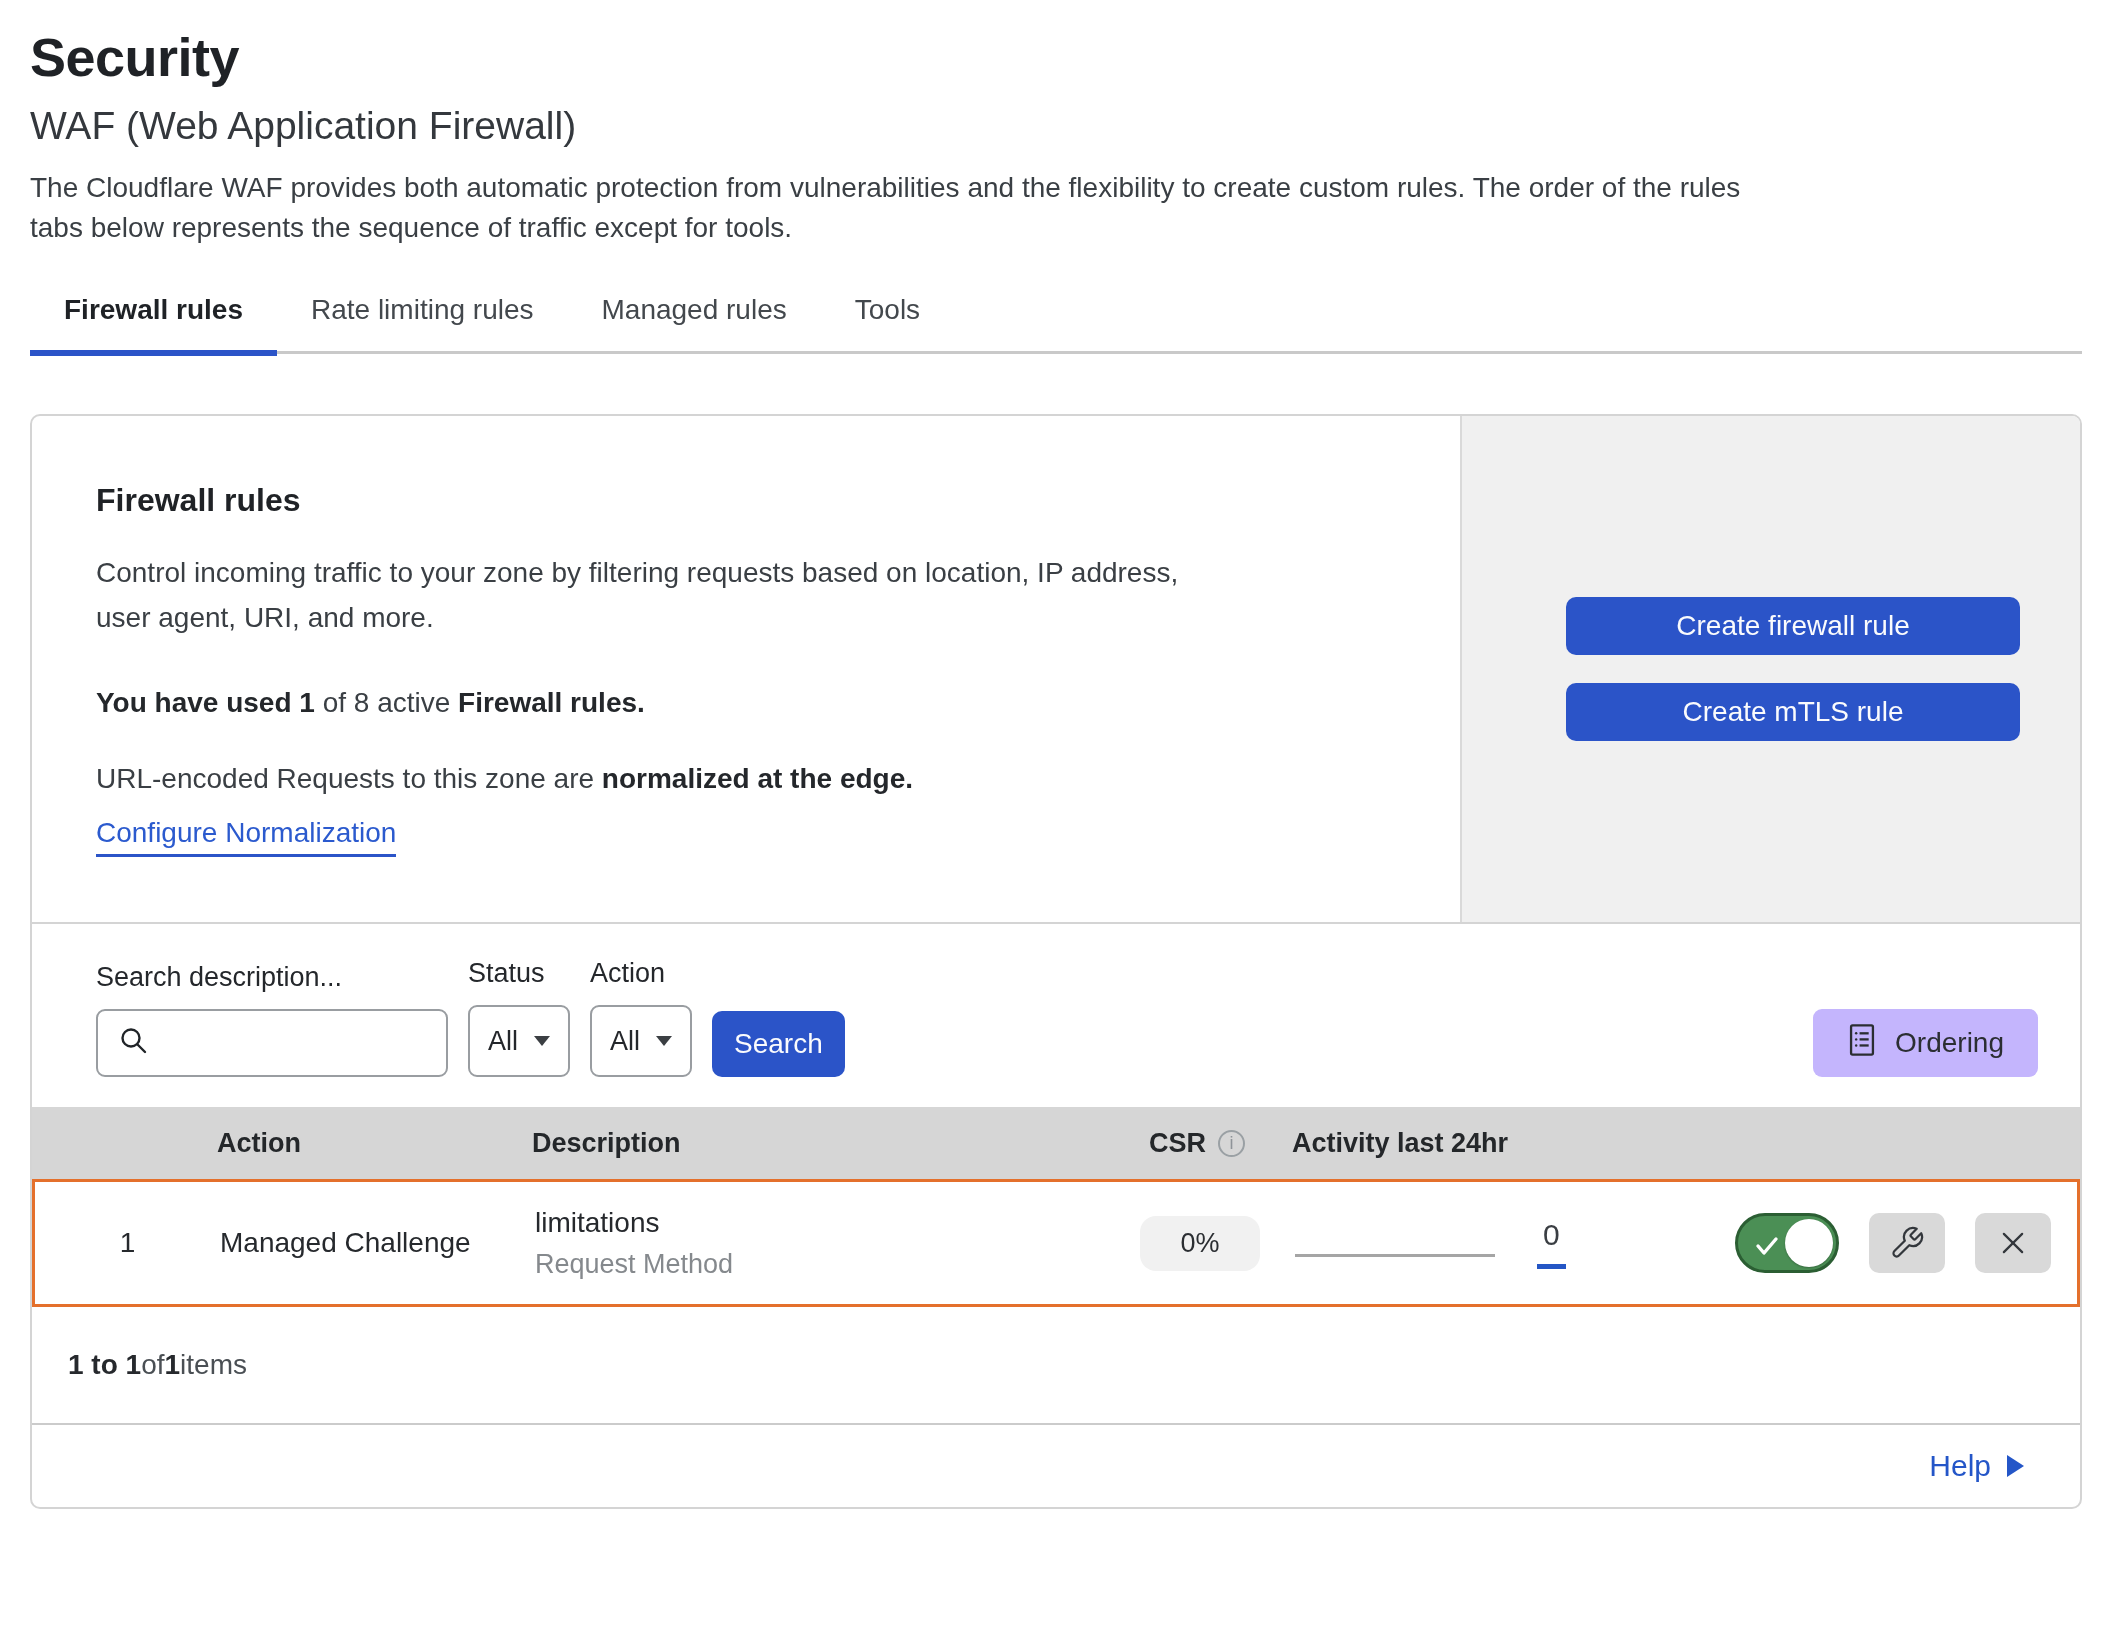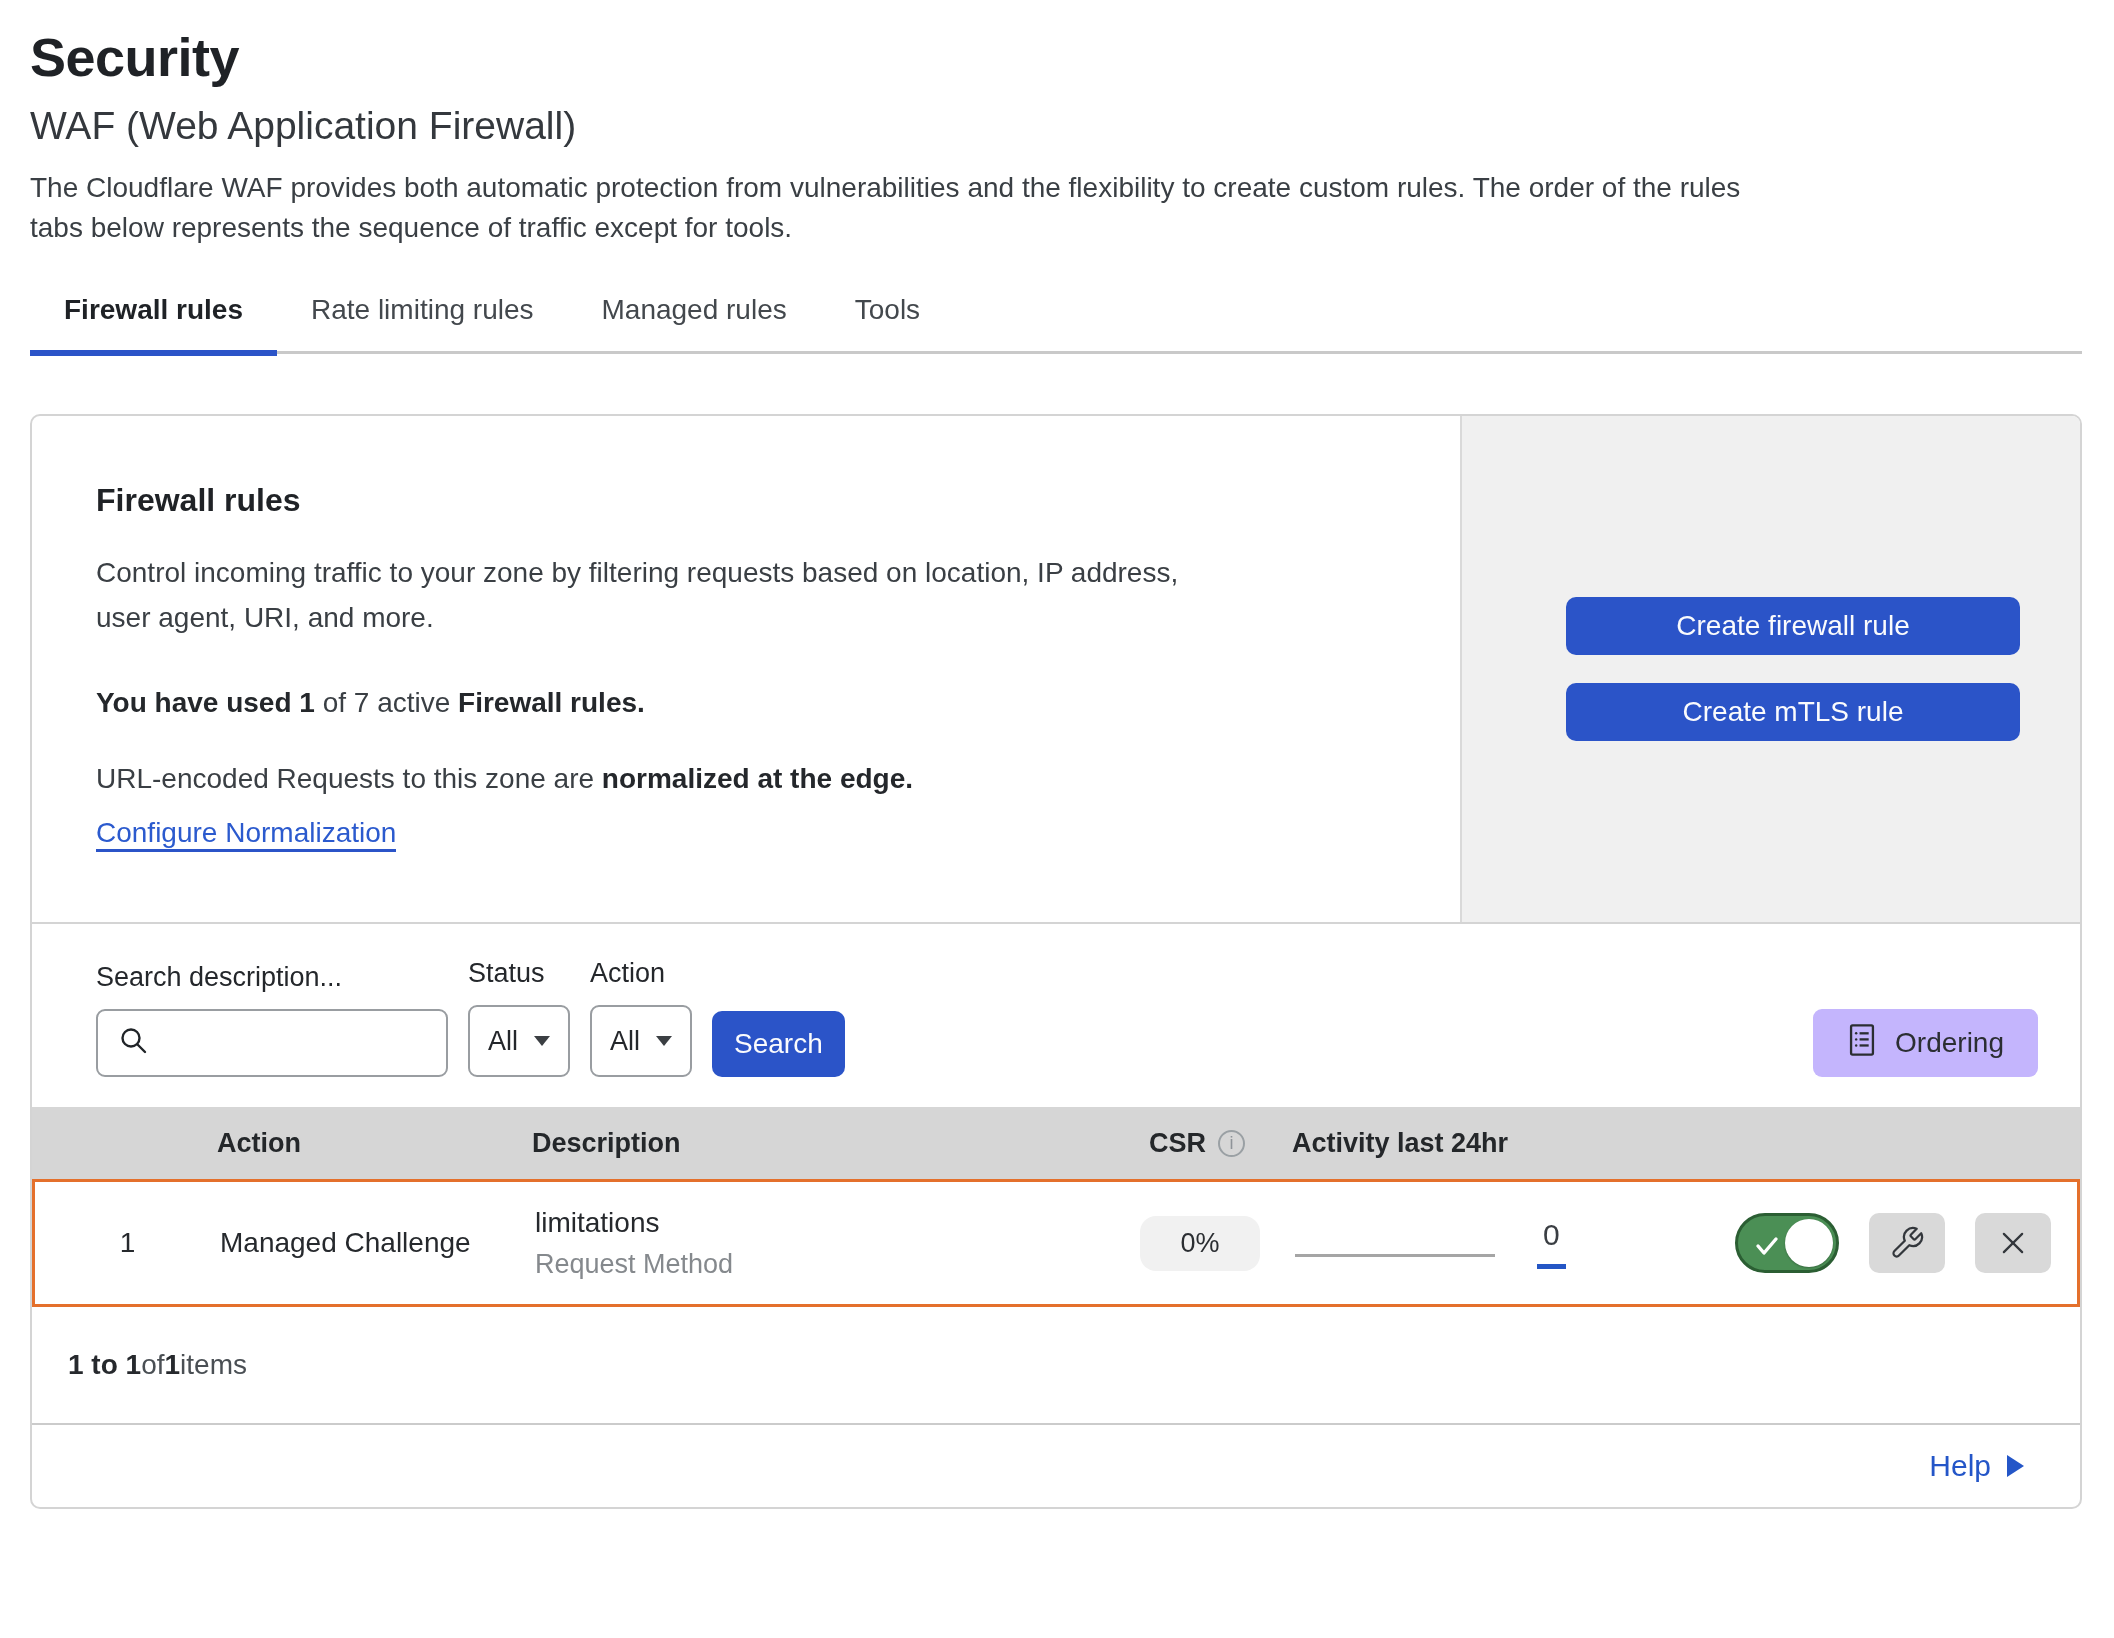--- a/index.html
+++ b/index.html
@@ -28,21 +28,21 @@
   .card-top { display: flex; border-bottom: 2px solid #d4d4d4; height: 508px; }
   .card-left { flex: 1; padding: 66px 40px 40px 64px; }
   .card-left h3 { font-size: 32px; font-weight: bold; color: #1f2226; }
   .card-text { font-size: 28px; line-height: 1.6; color: #3a3f44; margin-top: 32px; }
   .card-text span { display: block; }
   .usage-line { font-size: 28px; margin-top: 46px; color: #3a3f44; }
   .usage-line b { color: #24272b; }
   .norm-line { font-size: 28px; margin-top: 44px; color: #3a3f44; }
   .norm-line b { color: #24272b; }
   .config-link { display: inline-block; margin-top: 22px; font-size: 28px; color: #2b5ace;
-                 border-bottom: 3px solid #2b54c8; cursor: pointer; text-decoration: none; }
+                 border-bottom: 3px solid #2b54c8; padding-bottom: 5px; cursor: pointer; text-decoration: none; }
 
   .card-right { width: 620px; background: #f0f0f0; border-left: 2px solid #d9d9d9;
                 display: flex; flex-direction: column; justify-content: center; gap: 28px;
                 padding: 0 60px 0 104px; }
   .btn-primary { display: block; width: 100%; height: 58px; background: #2b54c8; color: #fafbfd;
                  font-size: 28px; font-family: inherit; border: none; border-radius: 10px; cursor: pointer; }
 
   
   .filter-bar { display: flex; align-items: flex-end; padding: 34px 42px 30px 64px; gap: 20px; }
   .fgroup { display: flex; flex-direction: column; }
@@ -127,21 +127,21 @@
 
   <div class="container">
 
     <div class="card-top">
       <div class="card-left">
         <h3>Firewall rules</h3>
         <p class="card-text">
           <span>Control incoming traffic to your zone by filtering requests based on location, IP address,</span>
           <span>user agent, URI, and more.</span>
         </p>
-        <p class="usage-line"><b>You have used 1</b><span> of 7 active </span><b>Firewall rules.</b></p>
+        <p class="usage-line"><b>You have used 1</b><span> of 8 active </span><b>Firewall rules.</b></p>
         <p class="norm-line"><span>URL-encoded Requests to this zone are </span><b>normalized at the edge.</b></p>
         <a class="config-link">Configure Normalization</a>
       </div>
       <div class="card-right">
         <button class="btn-primary">Create firewall rule</button>
         <button class="btn-primary">Create mTLS rule</button>
       </div>
     </div>
 
     <div class="filter-bar">

